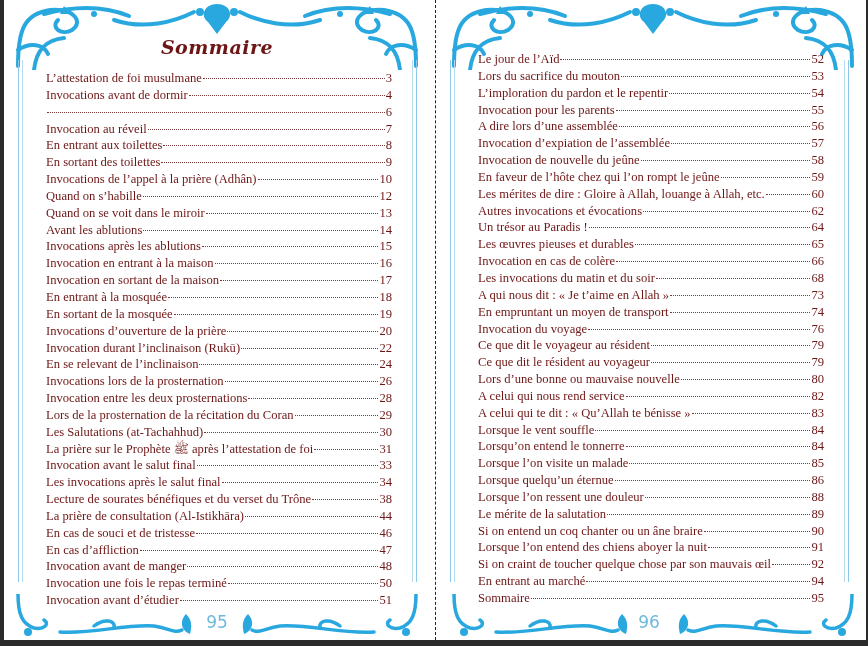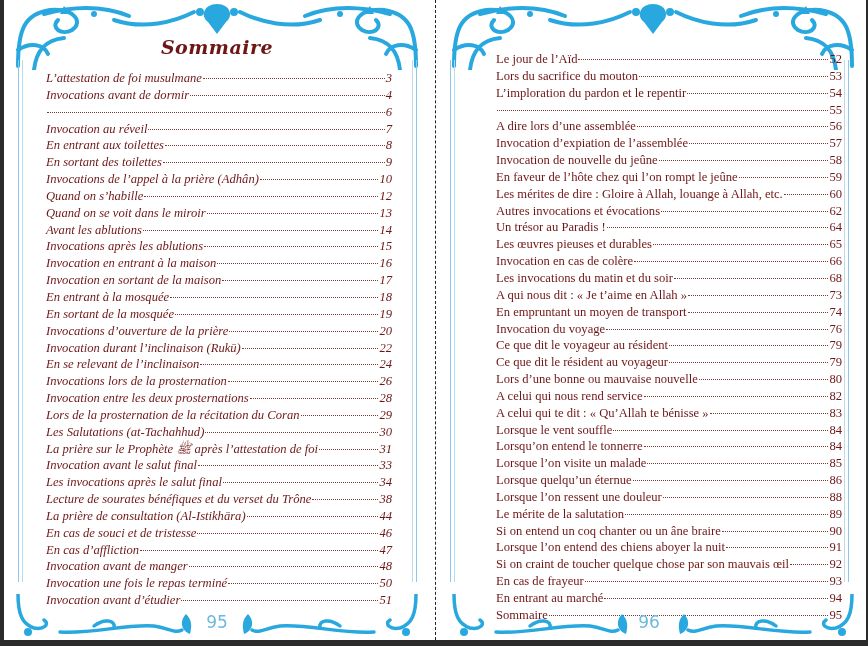--- a/index.html
+++ b/index.html
@@ -86,21 +86,21 @@
         <circle cx="336" cy="14" r="3"></circle>
       </g>
     </svg>
     <div class="frame-line" style="left:14px;"></div>
     <div class="frame-line inner" style="left:18px;"></div>
     <div class="frame-line inner" style="left:408px;"></div>
     <div class="frame-line" style="left:412px;"></div>
 
     <div class="title">Sommaire</div>
 
-    <ul class="toc" id="toc-left" style="left:42px; top:70px; width:346px;font-style:italic;">
+    <ul class="toc" id="toc-left" style="left:42px; top:70px; width:346px;">
         <li>
     <span class="lbl">L’attestation de foi musulmane</span>
     <span class="dots"></span>
     <span class="pg">3</span>
   </li>
         <li>
     <span class="lbl">Invocations avant de dormir</span>
     <span class="dots"></span>
     <span class="pg">4</span>
   </li>
@@ -298,37 +298,38 @@
         <path d="M366 6 l-6 8 l10 0 z"></path>
         <circle cx="90" cy="14" r="3"></circle>
         <circle cx="336" cy="14" r="3"></circle>
       </g>
     </svg>
     <div class="frame-line" style="left:10px;"></div>
     <div class="frame-line inner" style="left:14px;"></div>
     <div class="frame-line inner" style="left:404px;"></div>
     <div class="frame-line" style="left:408px;"></div>
 
-    <ul class="toc" id="toc-right" style="left:56px; top:51px; width:346px;">
+    <ul class="toc" id="toc-right" style="left:38px; top:51px; width:346px;">
         <li>
     <span class="lbl">Le jour de l’Aïd</span>
     <span class="dots"></span>
     <span class="pg">52</span>
   </li>
         <li>
     <span class="lbl">Lors du sacrifice du mouton</span>
     <span class="dots"></span>
     <span class="pg">53</span>
   </li>
         <li>
     <span class="lbl">L’imploration du pardon et le repentir</span>
     <span class="dots"></span>
     <span class="pg">54</span>
   </li>
         <li>
+    <span class="lbl">Invocation pour les parents</span>
     <span class="dots"></span>
     <span class="pg">55</span>
   </li>
         <li>
     <span class="lbl">A dire lors d’une assemblée</span>
     <span class="dots"></span>
     <span class="pg">56</span>
   </li>
         <li>
     <span class="lbl">Invocation d’expiation de l’assemblée</span>
@@ -452,25 +453,20 @@
   </li>
         <li>
     <span class="lbl">Lorsque l’on entend des chiens aboyer la nuit</span>
     <span class="dots"></span>
     <span class="pg">91</span>
   </li>
         <li>
     <span class="lbl">Si on craint de toucher quelque chose par son mauvais œil</span>
     <span class="dots"></span>
     <span class="pg">92</span>
-  </li>
-        <li>
-    <span class="lbl">En cas de frayeur</span>
-    <span class="dots"></span>
-    <span class="pg">93</span>
   </li>
         <li>
     <span class="lbl">En entrant au marché</span>
     <span class="dots"></span>
     <span class="pg">94</span>
   </li>
         <li>
     <span class="lbl">Sommaire</span>
     <span class="dots"></span>
     <span class="pg">95</span>

